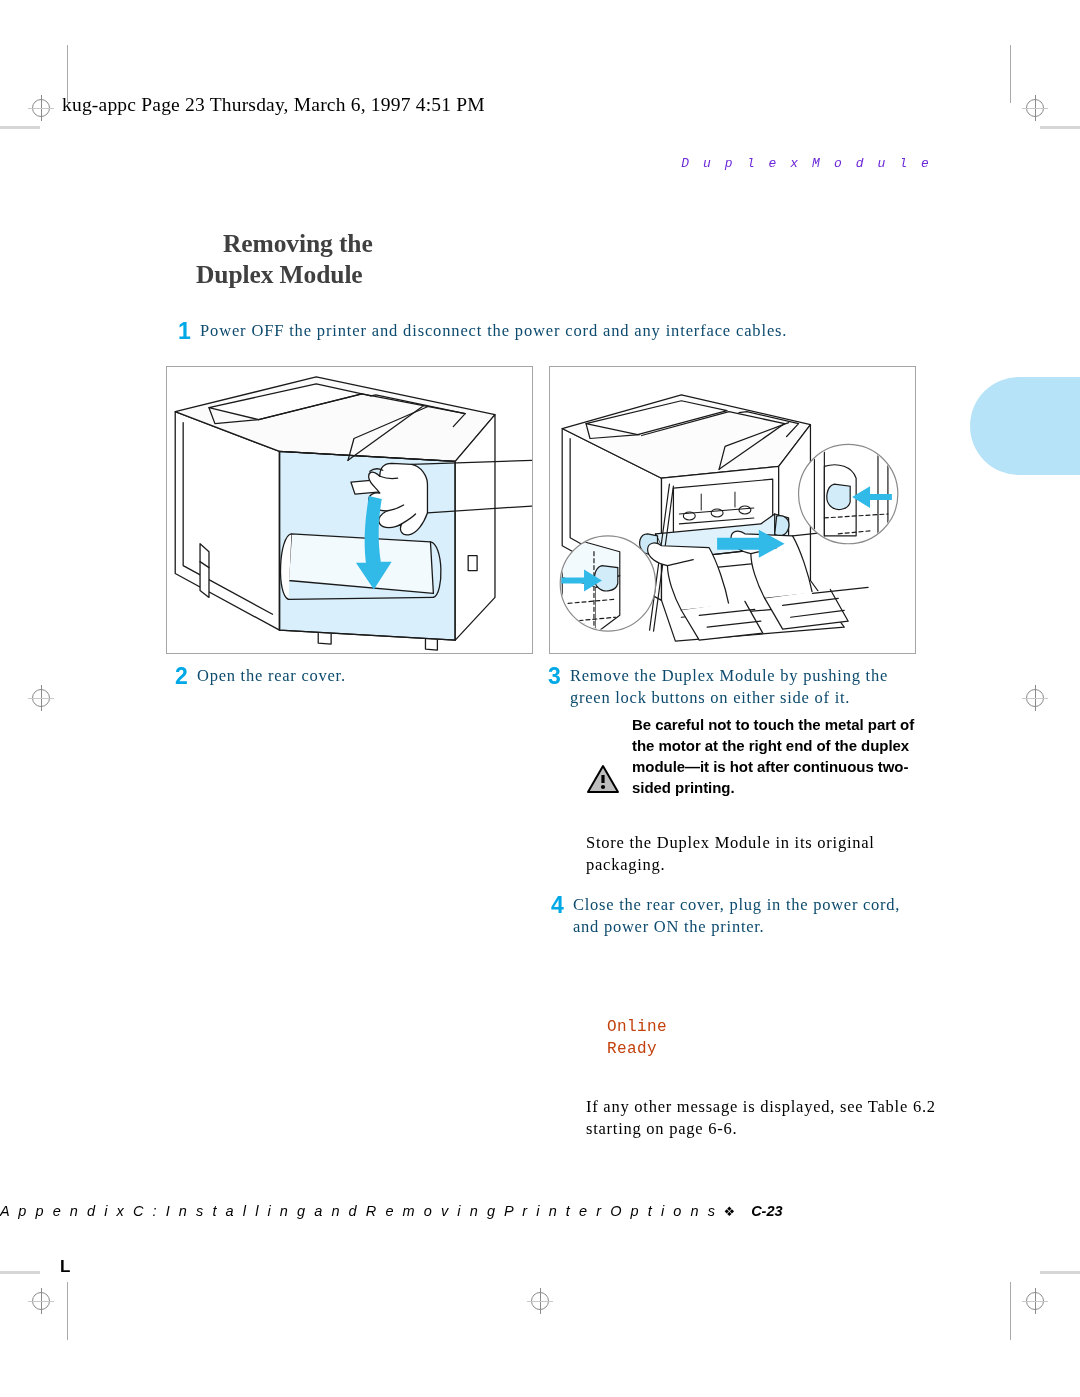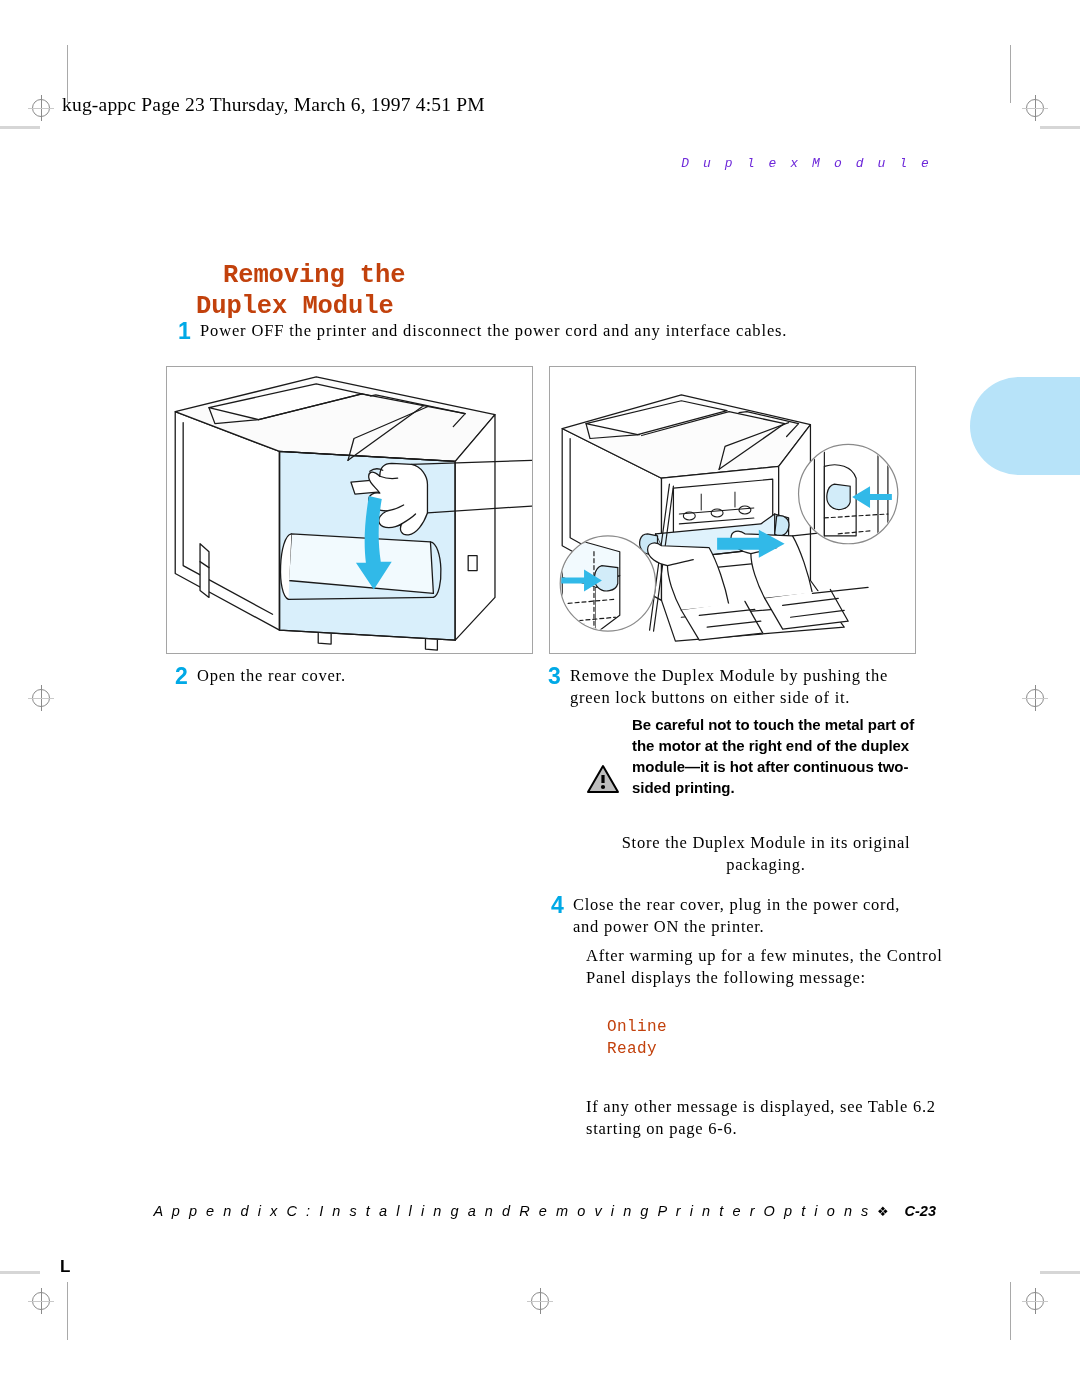--- a/index.html
+++ b/index.html
@@ -90,27 +90,26 @@
     letter-spacing: 3.1px;
     color: #6d28d9;
     white-space: nowrap;
   }
 
   .section-title {
     position: absolute;
     left: 196px;
     top: 228px;
     width: 330px;
-    font-family: Liberation Mono, monospace;
+    font-family: Liberation Serif, serif;
     font-weight: bold;
     font-size: 25.5px;
     line-height: 31px;
-    color: #c2410c;
+    color: #404040;
     letter-spacing: -0.1px;
-    margin-top: 32px;
   }
   .section-title .l1 { display: block; padding-left: 27px; }
   .section-title .l2 { display: block; }
 
   
   .step {
     position: absolute;
     display: flex;
   }
   .step-num {
@@ -120,21 +119,21 @@
     color: #00a9e6;
     line-height: 22px;
     flex: 0 0 auto;
     width: 22px;
   }
   .step-body {
     font-family: "Liberation Serif", serif;
     font-size: 16.5px;
     line-height: 22px;
     letter-spacing: 0.75px;
-    color: #000000;
+    color: #0c4a6e;
   }
 
   #step1 { left: 178px; top: 320px; width: 700px; }
   #step1 .step-body { letter-spacing: 0.85px; }
 
   #step2 { left: 175px; top: 665px; width: 330px; }
   #step3 { left: 548px; top: 665px; width: 380px; }
   #step4 { left: 551px; top: 894px; width: 380px; }
 
   
@@ -169,21 +168,21 @@
   }
 
   .para {
     position: absolute;
     font-family: "Liberation Serif", serif;
     font-size: 16.5px;
     line-height: 22px;
     letter-spacing: 0.75px;
     color: #000;
   }
-  #para-store  { left: 586px; top: 832px; width: 360px; text-align: center; }
+  #para-store  { left: 586px; top: 832px; width: 360px; }
   #para-warm   { left: 586px; top: 945px; width: 360px; }
   #para-other  { left: 586px; top: 1096px; width: 360px; }
 
   .lcd-msg {
     position: absolute;
     left: 607px;
     top: 1017px;
     font-family: "Liberation Mono", monospace;
     font-size: 16px;
     line-height: 21.5px;
@@ -203,21 +202,21 @@
     border-top-left-radius: 49px;
     border-bottom-left-radius: 49px;
   }
 
   
   .footer {
     position: absolute;
     left: 0;
     top: 1203px;
     width: 936px;
-    text-align: right;
+    text-align: left;
     font-family: "Liberation Sans", sans-serif;
     font-style: italic;
     font-size: 14.5px;
     letter-spacing: 2.55px;
     color: #000;
     white-space: nowrap;
   }
   .footer .diamond {
     font-style: normal;
     font-size: 13px;
@@ -494,21 +493,20 @@
     <div class="caution-text">Be careful not to touch the metal part of the motor at the right end of the duplex module—it is hot after continuous two-sided printing.</div>
   </div>
 
   <div class="para" id="para-store">Store the Duplex Module in its original packaging.</div>
 
   <div class="step" id="step4">
     <div class="step-num">4</div>
     <div class="step-body">Close the rear cover, plug in the power cord, and power ON the printer.</div>
   </div>
 
-  <div class="para" id="para-warm">After warming up for a few minutes, the Control Panel displays the following message:</div>
 
   <div class="lcd-msg">
     <span>Online</span>
     <span>Ready</span>
   </div>
 
   <div class="para" id="para-other">If any other message is displayed, see Table 6.2 starting on page 6-6.</div>
 
   <div class="side-tab"></div>
 

